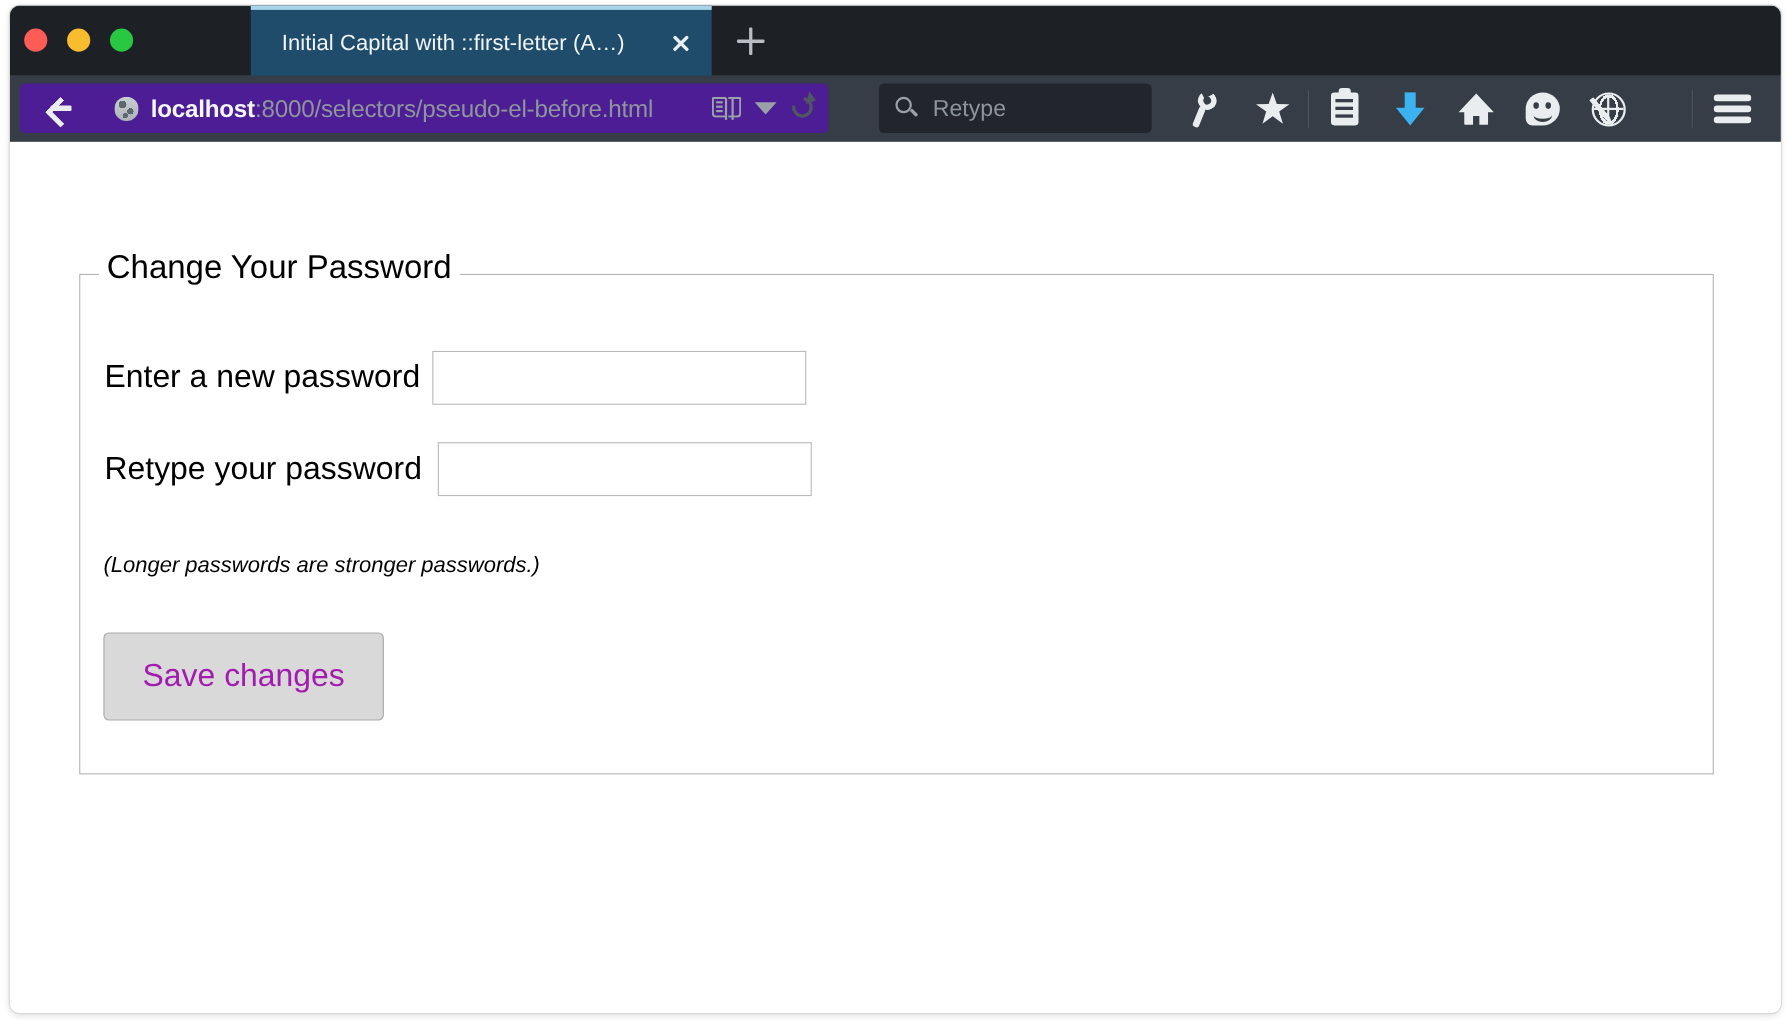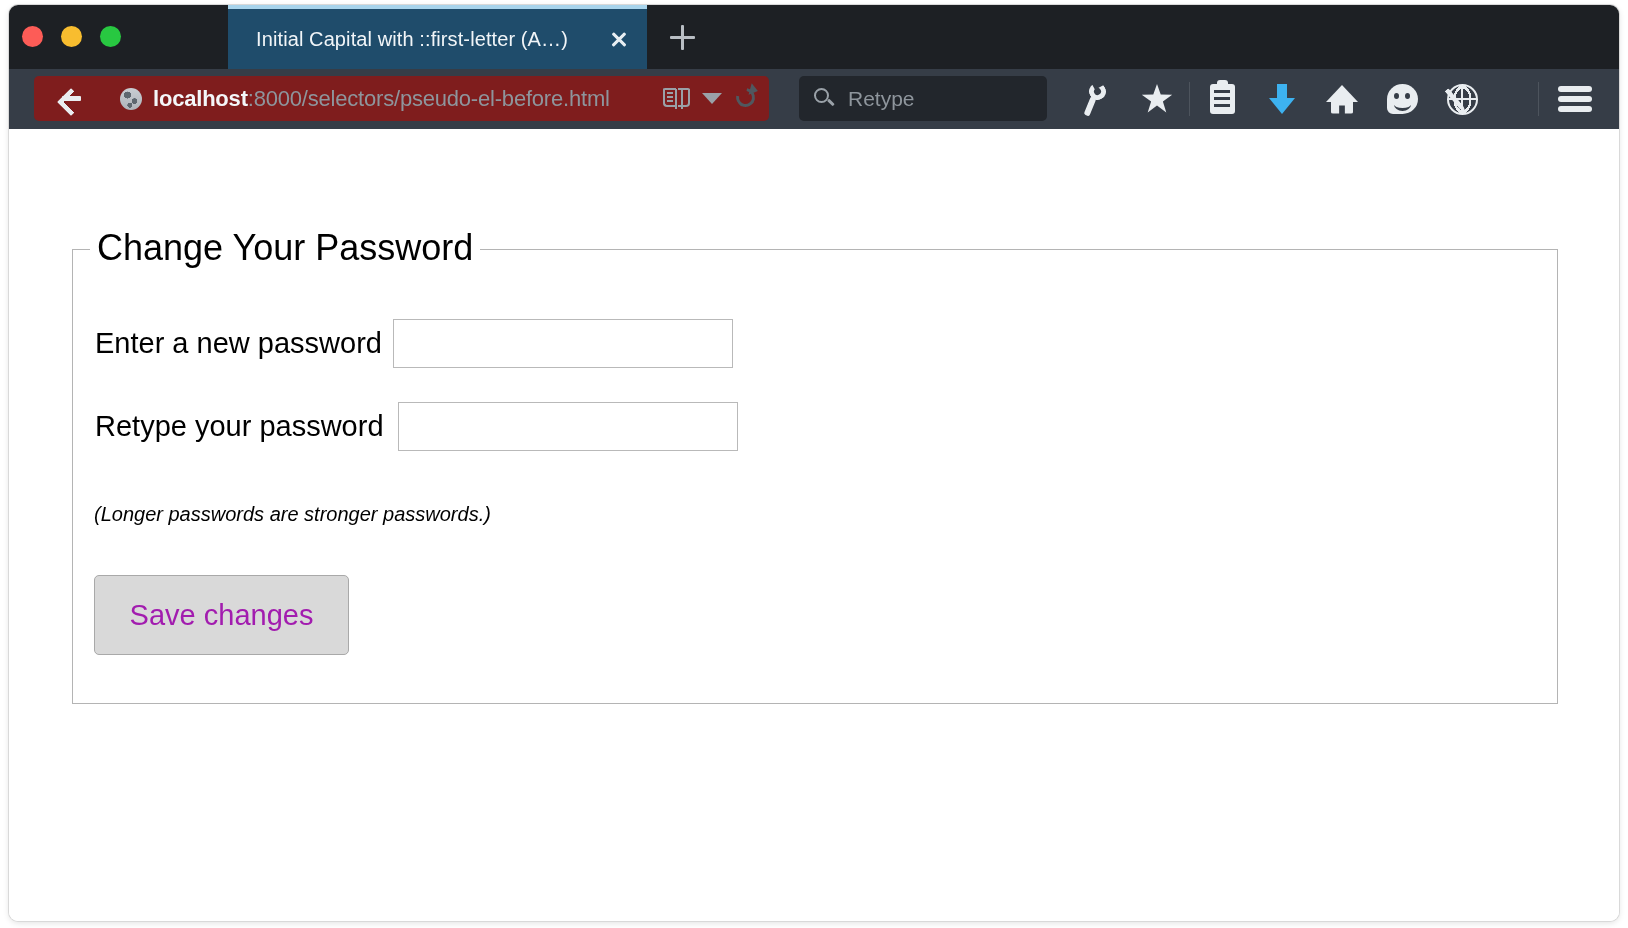--- a/index.html
+++ b/index.html
@@ -116,25 +116,24 @@
     height: 60px;
     background: #363d47;
   }
 
   #url-container {
     position: absolute;
     left: 9px;
     top: 7px;
     width: 735px;
     height: 45px;
-    background: #7f1d1d;
+    background: #4c1d95;
     border-radius: 5px;
     display: flex;
     align-items: center;
-    margin-left: 16px;
   }
   #back-button {
     width: 66px;
     height: 45px;
     display: flex;
     align-items: center;
     justify-content: center;
     flex: none;
   }
   #back-arrow-icon {
@@ -430,21 +429,21 @@
     border: 1.6px solid #b4b4b4;
     box-sizing: border-box;
     padding: 0;
   }
   #fieldset-legend {
     position: absolute;
     left: 17px;
     top: -23px;
     background: #ffffff;
     padding: 0 7px;
-    font-size: 36px;
+    font-size: 30px;
     color: #000000;
     white-space: nowrap;
   }
 
   .form-row {
     position: absolute;
     display: flex;
     align-items: center;
   }
   #row-new-password { left: 22px; top: 69px; }

